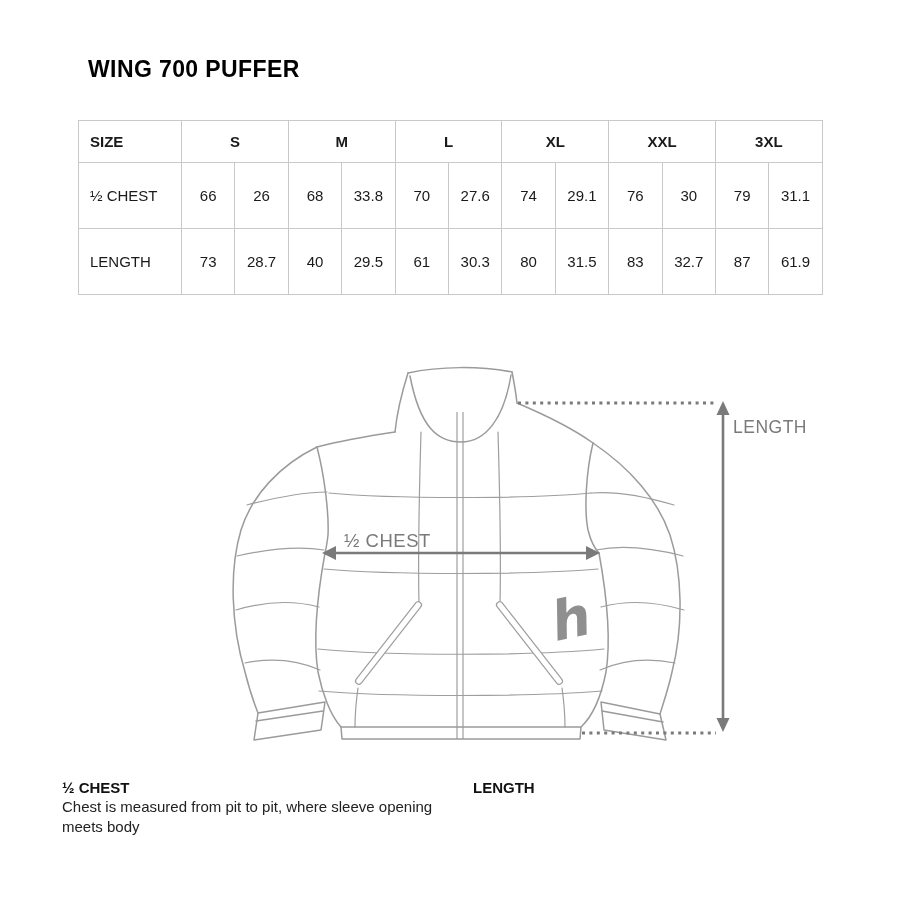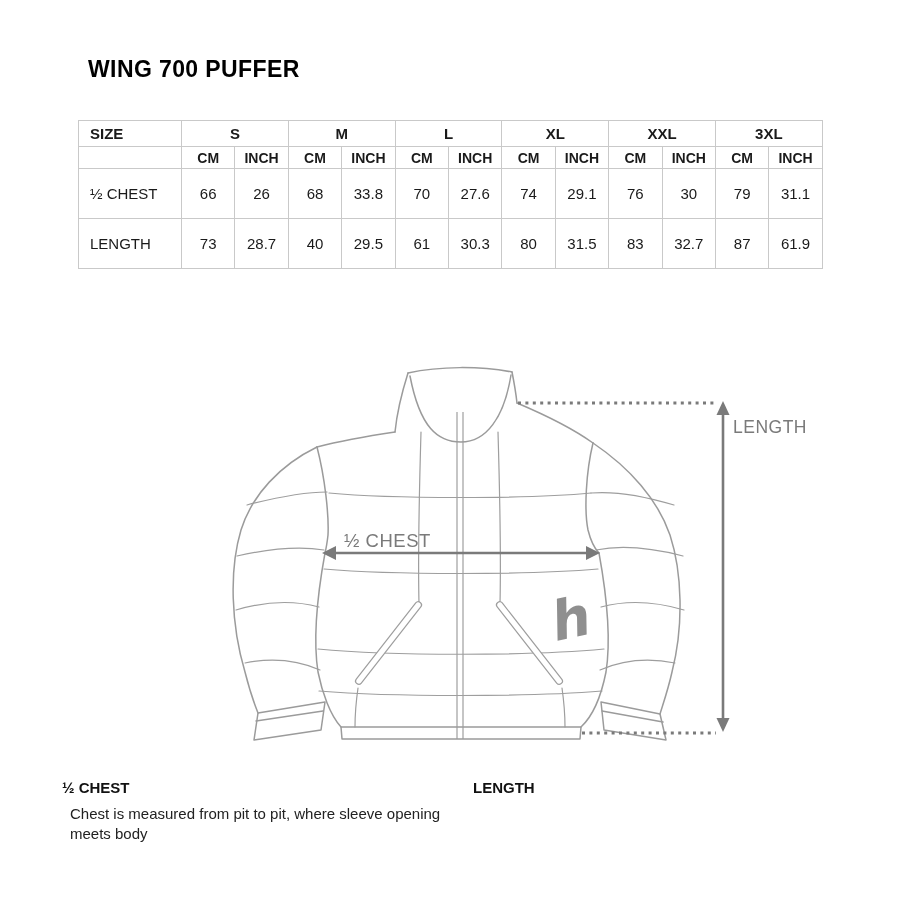--- a/index.html
+++ b/index.html
@@ -10,74 +10,59 @@
   .page-title{
     position:absolute;left:78px;top:46px;margin:10px;
     font-size:23px;font-weight:bold;letter-spacing:.4px;color:#000;
   }
   table.size-chart{
     position:absolute;left:78px;top:120px;width:744px;
     border-collapse:collapse;table-layout:fixed;
   }
   .size-chart th,.size-chart td{
     border:1px solid #c9c9c9;text-align:center;vertical-align:middle;
-    font-size:15px;padding:0;color:#1a1a1a;overflow:hidden;white-space:nowrap;
+    font-size:15px;padding:8px;color:#1a1a1a;overflow:hidden;white-space:nowrap;
   }
   .size-chart th{font-weight:bold;}
   .size-chart .r-size th{height:25px;}
   .size-chart .r-unit th{height:21px;font-size:14px;}
   .size-chart .r-data td{height:49px;font-weight:normal;}
   .size-chart .lab{
     text-align:left;padding-left:11px;font-weight:bold;
   }
   .diagram-svg{position:absolute;left:0;top:0;width:900px;height:900px;}
   .anno-text{
     font-family:"Liberation Sans", sans-serif;fill:#7a7a7a;
   }
   .notes{position:absolute;top:779px;left:0;width:900px;}
   .note{position:absolute;top:0;}
   .note.chest{left:62px;width:400px;}
   .note.length{left:473px;width:388px;}
   .note h3{margin:0 0 1px 0;font-size:15px;font-weight:bold;color:#111;}
-  .note p{margin:8px;font-size:15px;line-height:19.5px;color:#222;}
+  .note p{margin:0;font-size:15px;line-height:19.5px;color:#222;}
 </style>
 </head>
 <body>
 
 <h1 class="page-title">WING 700 PUFFER</h1>
 
 <table class="size-chart">
   <colgroup>
     <col style="width:103px">
     <col span="12" style="width:53.4px">
   </colgroup>
   <tbody>
       <tr class="r-size">
     <th class="lab">SIZE</th>
     <th colspan="2">S</th>
     <th colspan="2">M</th>
     <th colspan="2">L</th>
     <th colspan="2">XL</th>
     <th colspan="2">XXL</th>
     <th colspan="2">3XL</th>
-  </tr>
-  <tr class="r-unit">
-    <th class="lab"></th>
-    <th>CM</th>
-    <th>INCH</th>
-    <th>CM</th>
-    <th>INCH</th>
-    <th>CM</th>
-    <th>INCH</th>
-    <th>CM</th>
-    <th>INCH</th>
-    <th>CM</th>
-    <th>INCH</th>
-    <th>CM</th>
-    <th>INCH</th>
   </tr>
   <tr class="r-data">
     <td class="lab">½ CHEST</td>
     <td>66</td>
     <td>26</td>
     <td>68</td>
     <td>33.8</td>
     <td>70</td>
     <td>27.6</td>
     <td>74</td>

